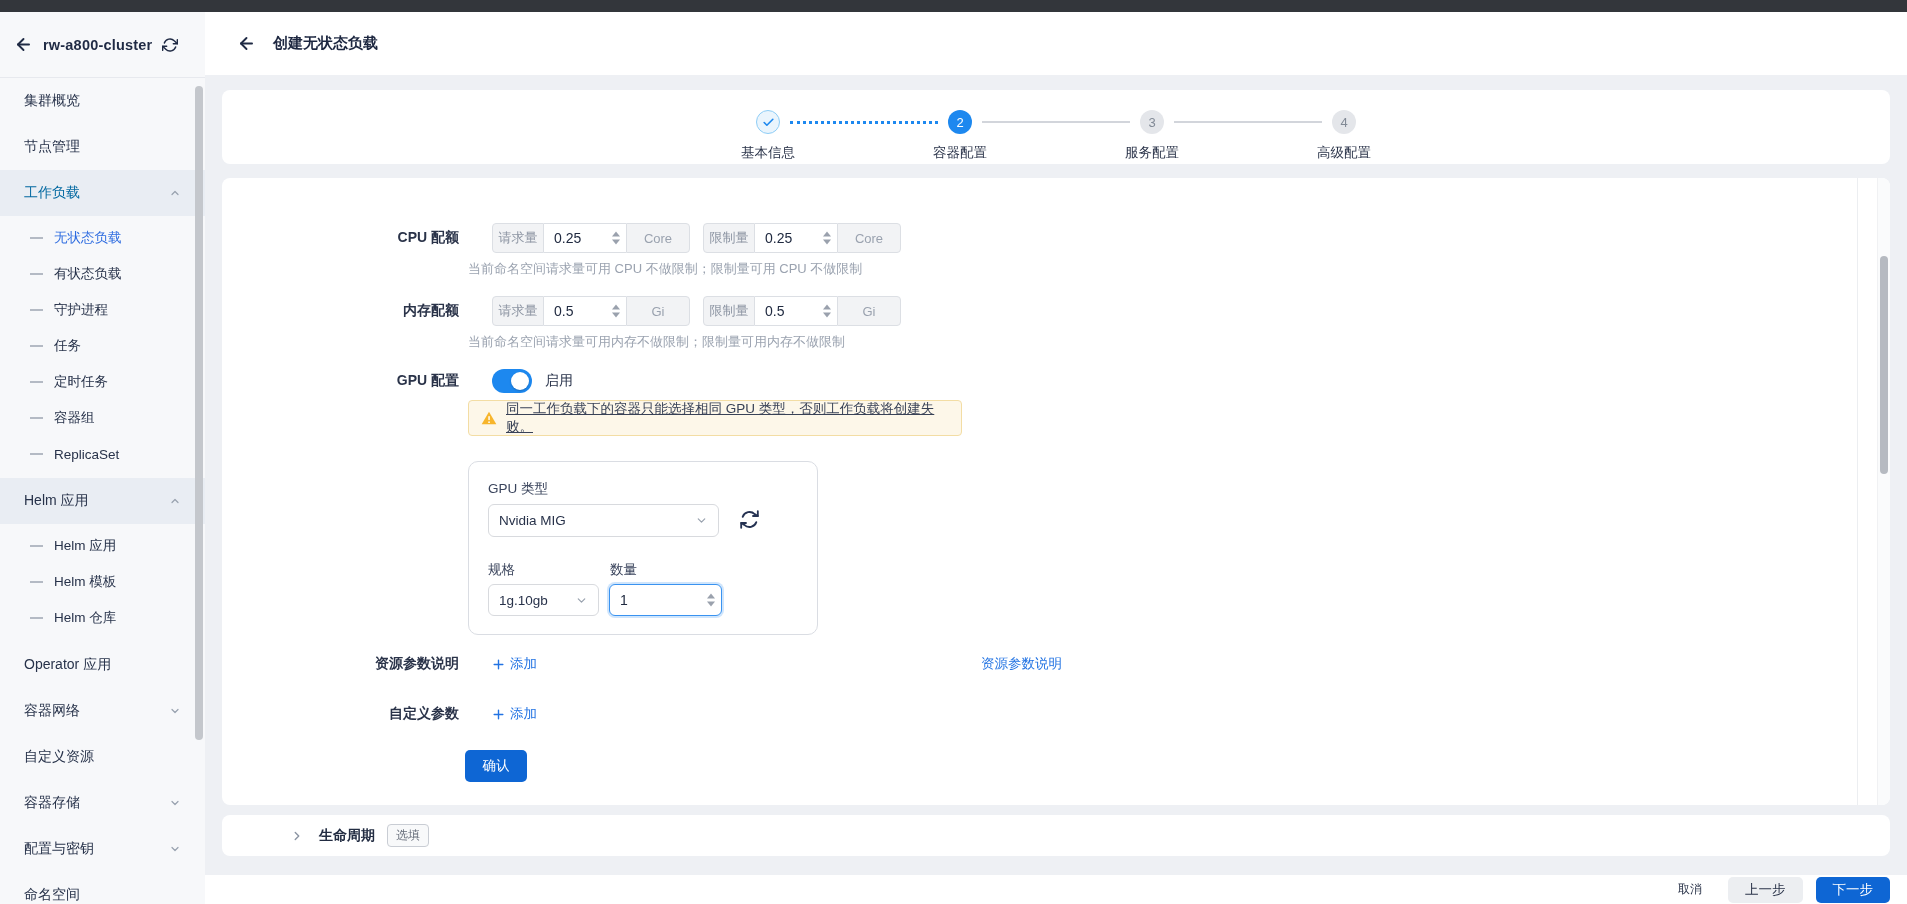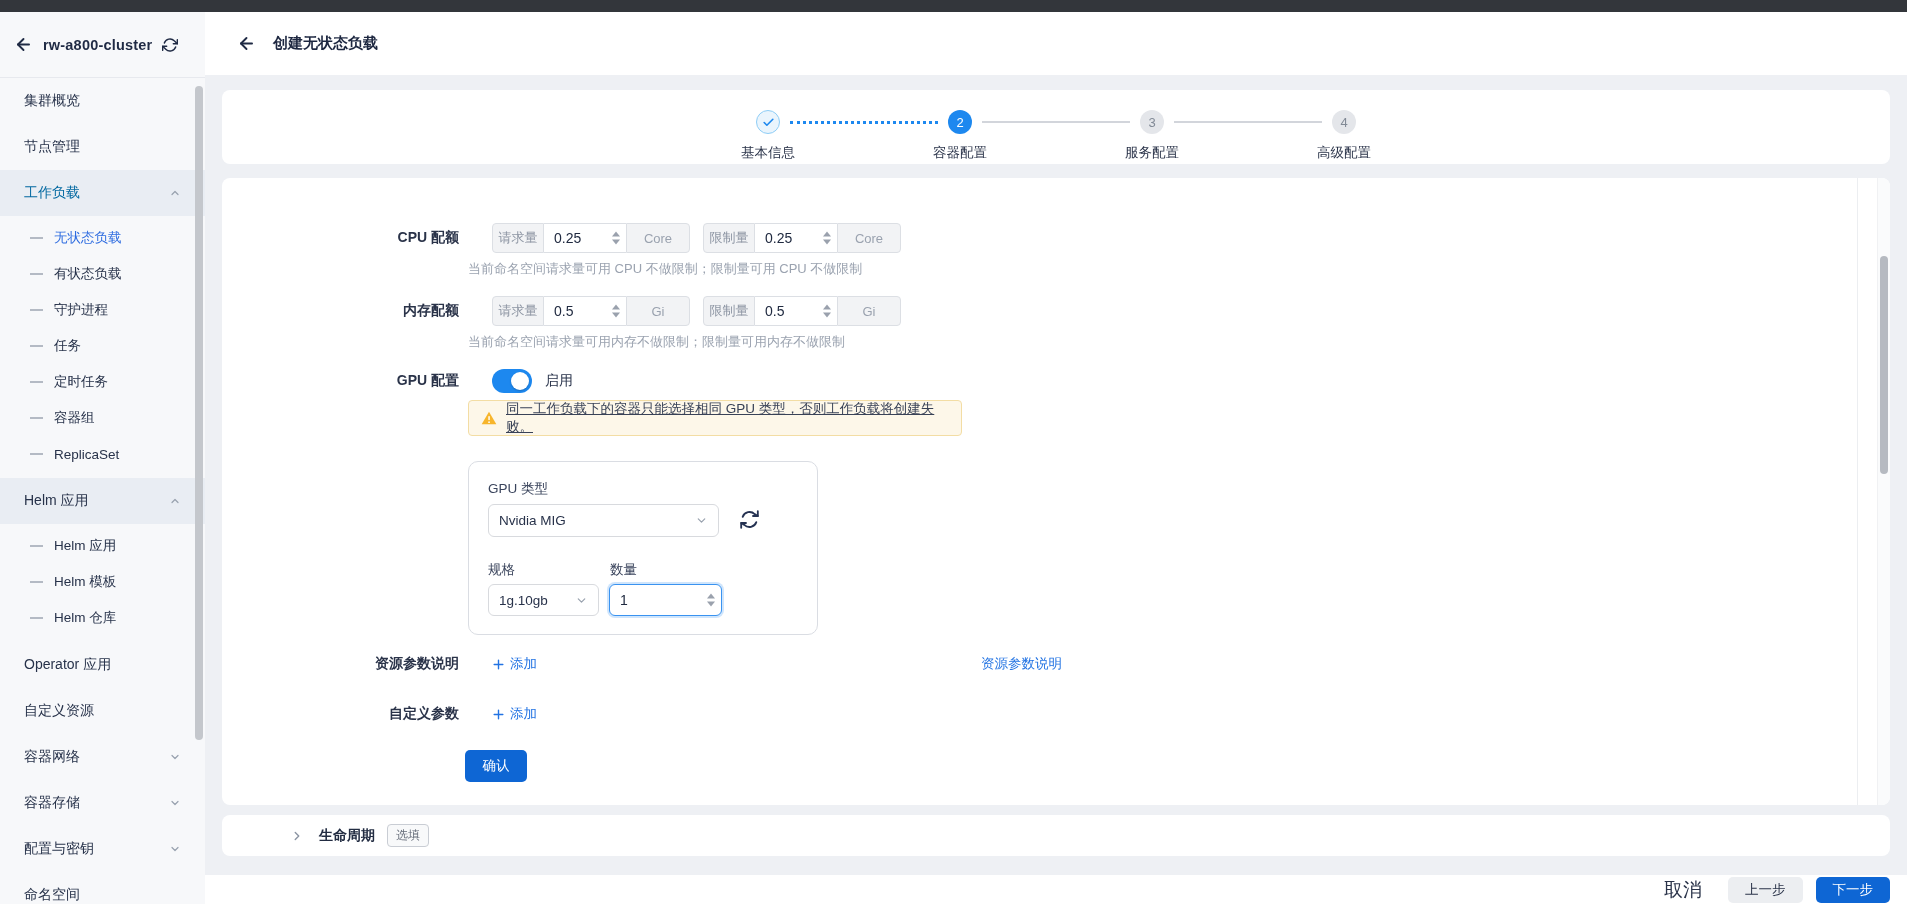--- a/index.html
+++ b/index.html
@@ -86,21 +86,21 @@
   .scroll-gutter { position:absolute; right:0; top:0; bottom:0; width:13px; background:#fafbfc; border-left:1px solid #f0f1f3; border-radius:0 8px 8px 0; }
   .scroll-thumb { position:absolute; right:2px; top:78px; width:8px; height:218px; background:#b6bac1; border-radius:4px; }
 
   
   .lifecycle-card { height:41px; display:flex; align-items:center; padding-left:68px; }
   .lifecycle-card .lc-title { font-size:14px; font-weight:700; color:#222c42; margin-left:15px; }
   .badge { margin-left:12px; font-size:12px; color:#646b78; border:1px solid #c9cdd4; border-radius:4px; padding:2px 8px; background:#f8f9fa; }
 
   
   .footer { height:29px; background:#fff; display:flex; align-items:center; justify-content:flex-end; padding-right:17px; }
-  .cancel { font-size:19px; color:#2a3349; background:none; }
+  .cancel { font-size:12px; color:#2a3349; background:none; }
   .btn-gray { background:#eceef1; color:#2a3349; border-radius:5px; font-size:13.5px; height:26px; padding:0 17px; margin-left:26px; }
   .btn-next { height:26px; padding:0 17px; margin-left:13px; }
 
   svg { display:block; }
 </style>
 </head>
 <body>
 
 <div class="topbar"></div>
 
@@ -192,30 +192,30 @@
         <div class="sb-sub">
             <span class="dash"></span>
             <span>Helm 仓库</span>
           </div>
       </div>
 
       <div class="sb-item">
           <span>Operator 应用</span>
         </div>
       <div class="sb-item">
-          <span>自定义资源</span>
-        </div>
-      <div class="sb-item">
         <span>容器网络</span>
         <span class="caret">
             <svg width="12" height="12" viewBox="0 0 24 24" fill="none" stroke="#98a1ae" stroke-width="2.4" stroke-linecap="round" stroke-linejoin="round">
               <path d="M6 9l6 6 6-6"></path>
             </svg>
           </span>
       </div>
+      <div class="sb-item">
+          <span>自定义资源</span>
+        </div>
       <div class="sb-item">
         <span>容器存储</span>
         <span class="caret">
             <svg width="12" height="12" viewBox="0 0 24 24" fill="none" stroke="#98a1ae" stroke-width="2.4" stroke-linecap="round" stroke-linejoin="round">
               <path d="M6 9l6 6 6-6"></path>
             </svg>
           </span>
       </div>
       <div class="sb-item">
         <span>配置与密钥</span>

